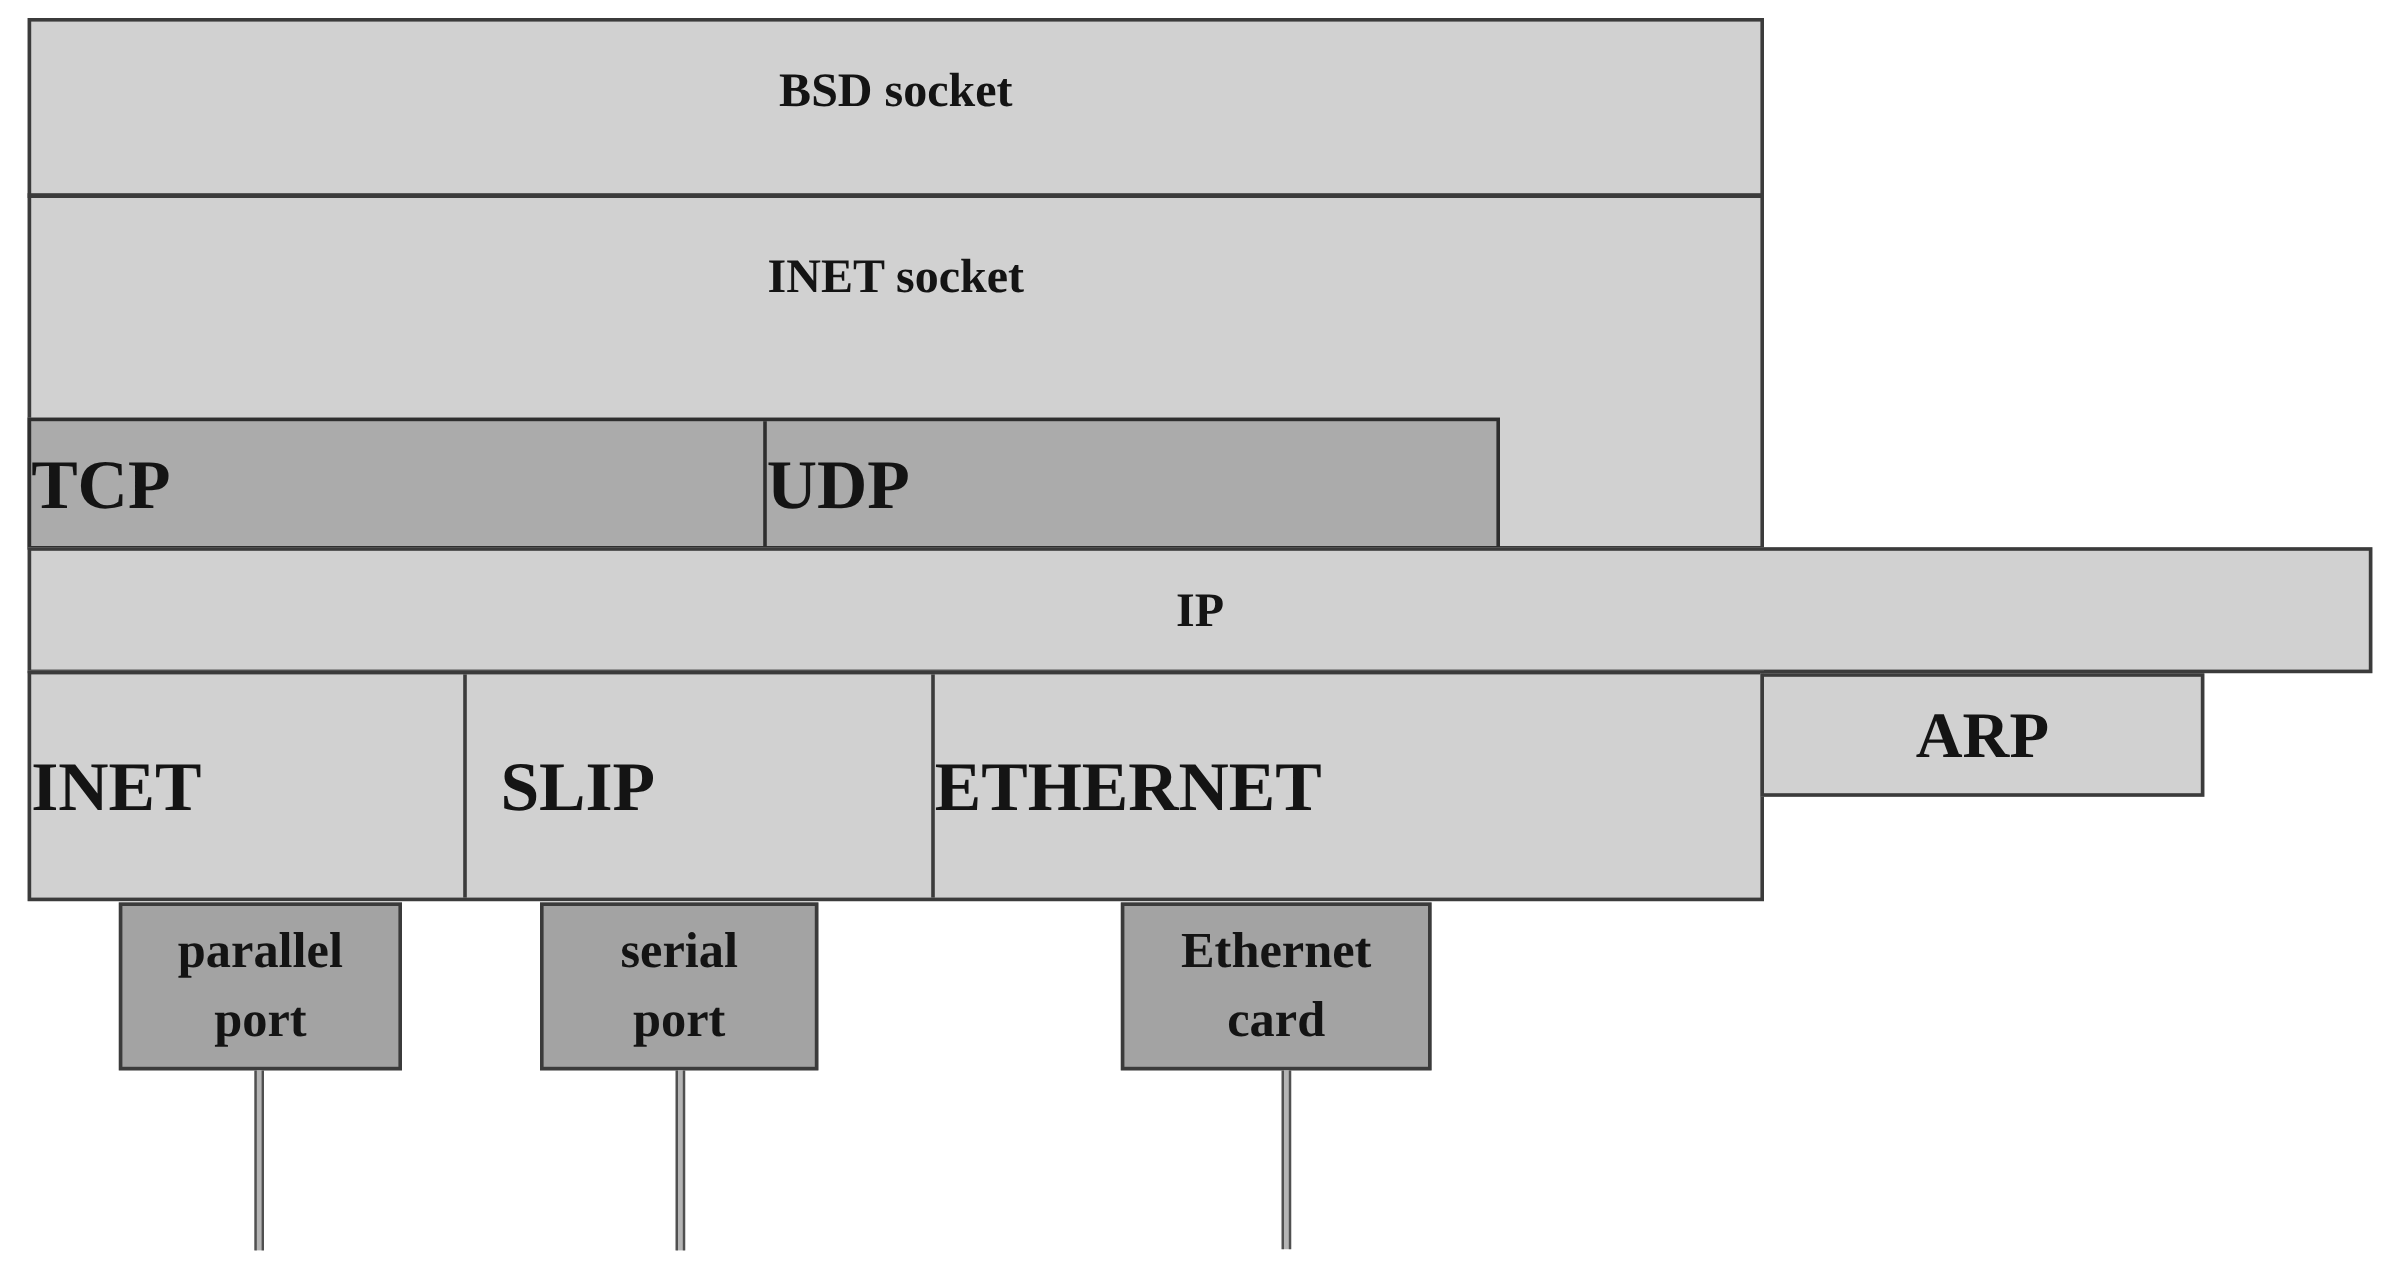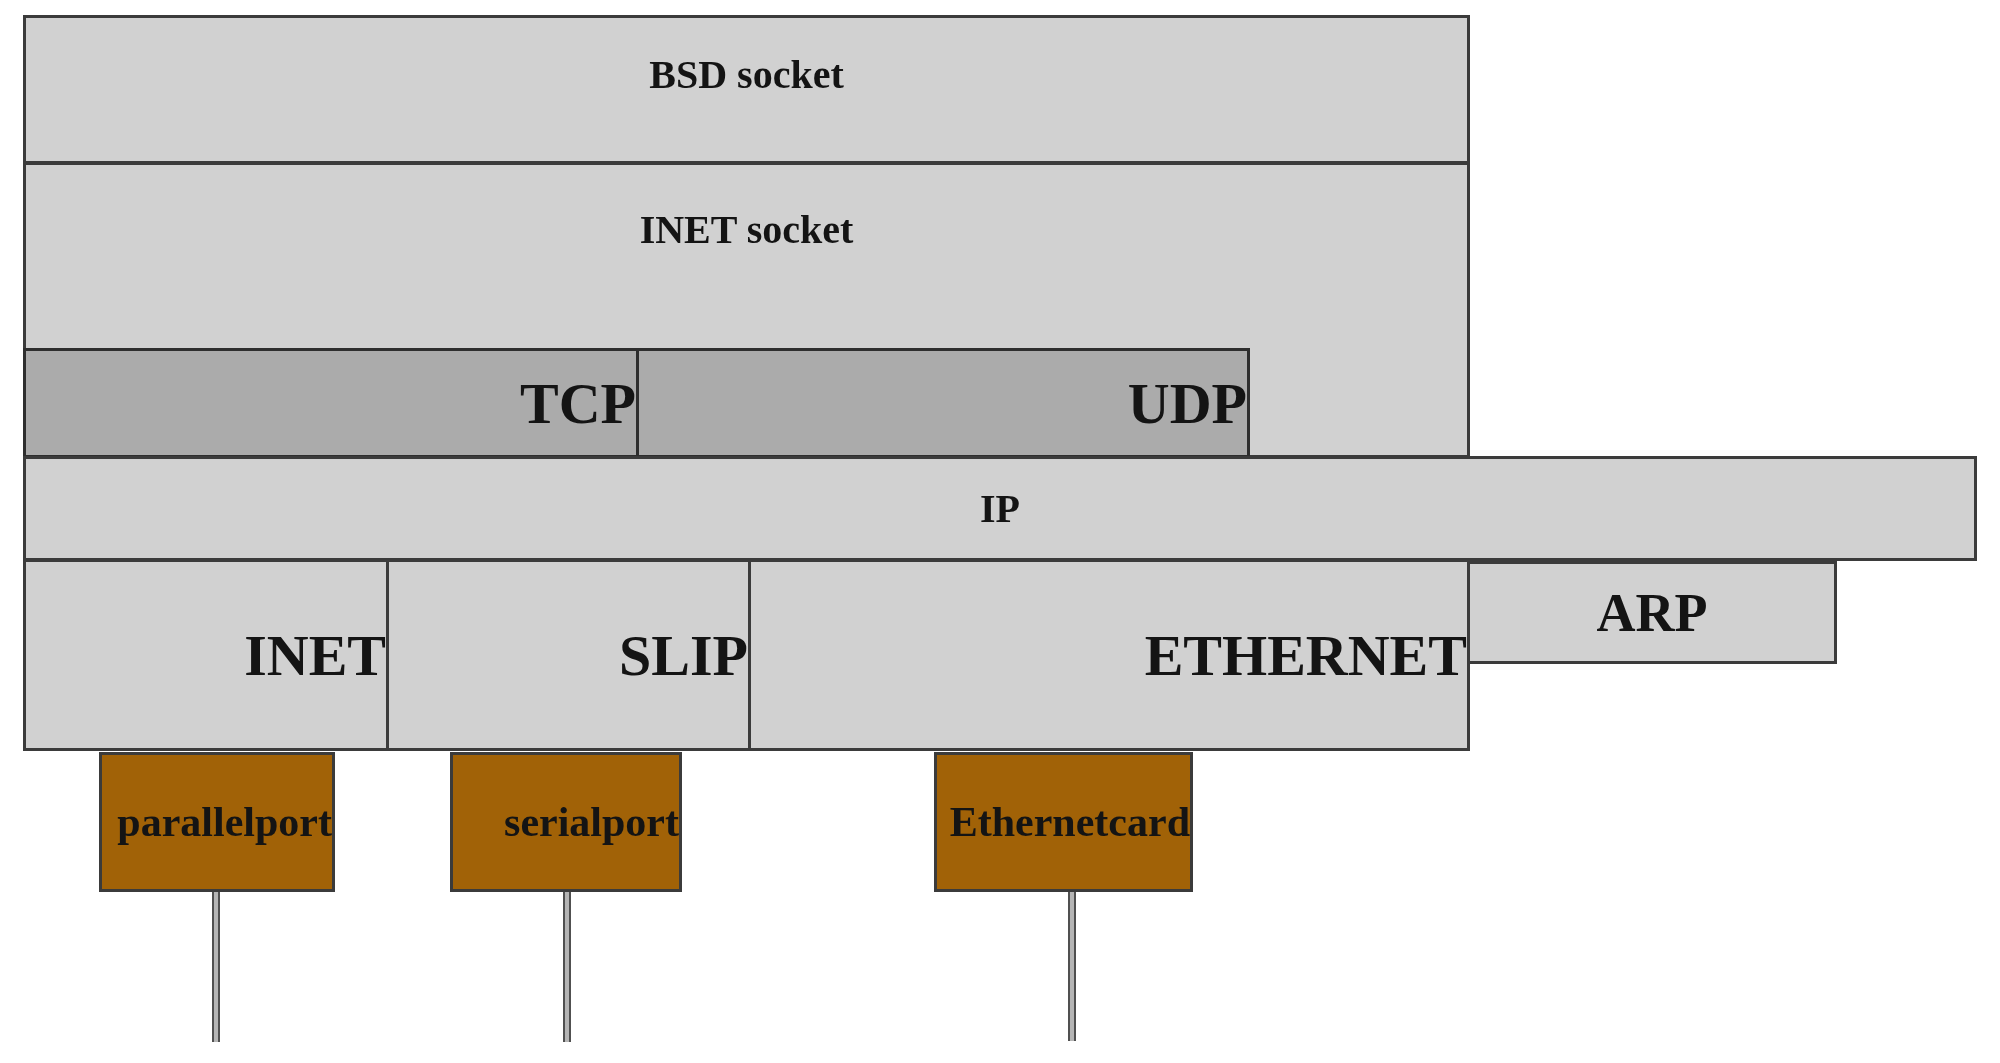--- a/index.html
+++ b/index.html
@@ -22,44 +22,45 @@
 
   .box {
     background: #d1d1d1;
     border: 3px solid #3b3b3b;
   }
   .dark-box {
     background: #ababab;
     border: 3px solid #2e2e2e;
   }
   .hw-box {
-    background: #a16207;
+    background: #a3a3a3;
     border: 3px solid #3b3b3b;
     display: flex;
+    flex-direction: column;
     align-items: center;
-    justify-content: flex-end;
+    justify-content: center;
     text-align: center;
     font-size: 42px;
     line-height: 57px;
   }
   .layer-label {
     font-size: 40px;
     line-height: 70px;
     text-align: center;
     white-space: nowrap;
   }
   .cell-row {
     display: flex;
     width: 100%;
     height: 100%;
   }
   .cell {
     display: flex;
     align-items: center;
-    justify-content: flex-end;
+    justify-content: flex-start;
     font-size: 58px;
     white-space: nowrap;
   }
   .divider-h {
     background: #3b3b3b;
   }
   .centered-flex {
     display: flex;
     align-items: center;
     justify-content: center;
@@ -98,21 +99,21 @@
 
   <div class="abs box centered-flex" style="left:23px; top:456px; width:1954px; height:105px;">
     <span class="layer-label">IP</span>
   </div>
 
   <div class="abs box" style="left:23px; top:559px; width:1447px; height:192px;">
     <div class="cell-row">
       <div class="cell" style="width:360px; border-right:3px solid #3b3b3b;">
         <span>INET</span>
       </div>
-      <div class="cell" style="width:359px; border-right:3px solid #3b3b3b;">
+      <div class="cell" style="width:359px; border-right:3px solid #3b3b3b;margin-left:28px;">
         <span>SLIP</span>
       </div>
       <div class="cell" style="flex:1;">
         <span>ETHERNET</span>
       </div>
     </div>
   </div>
 
   <div class="abs box centered-flex" style="left:1467px; top:561px; width:370px; height:103px;">
     <span class="arp-label">ARP</span>

